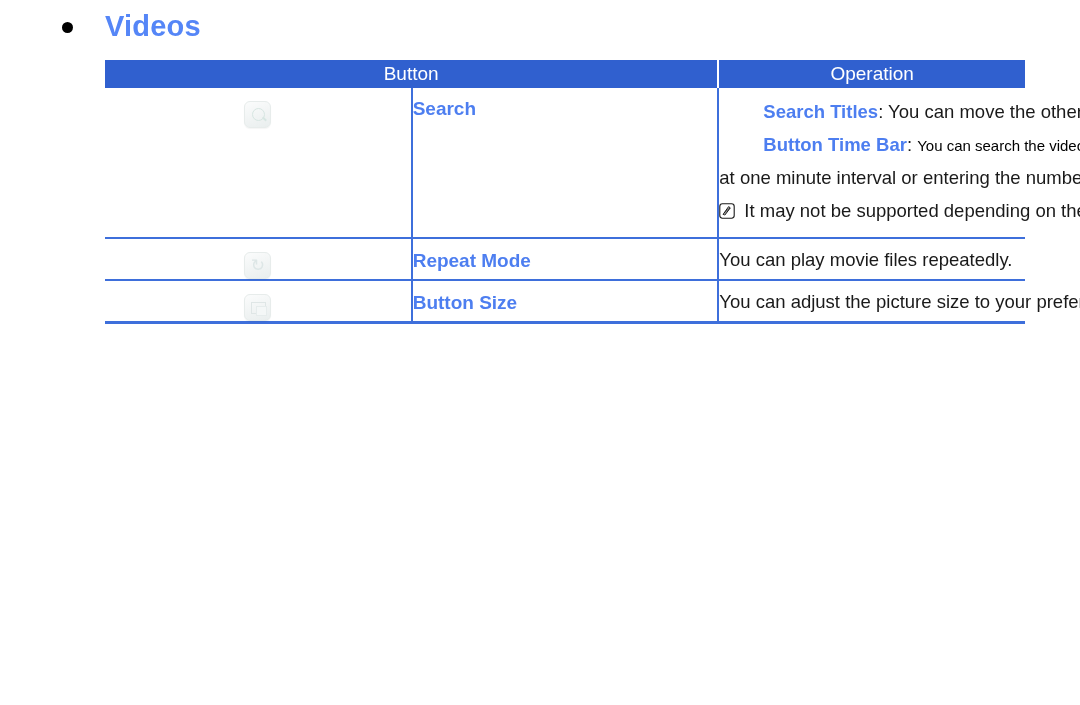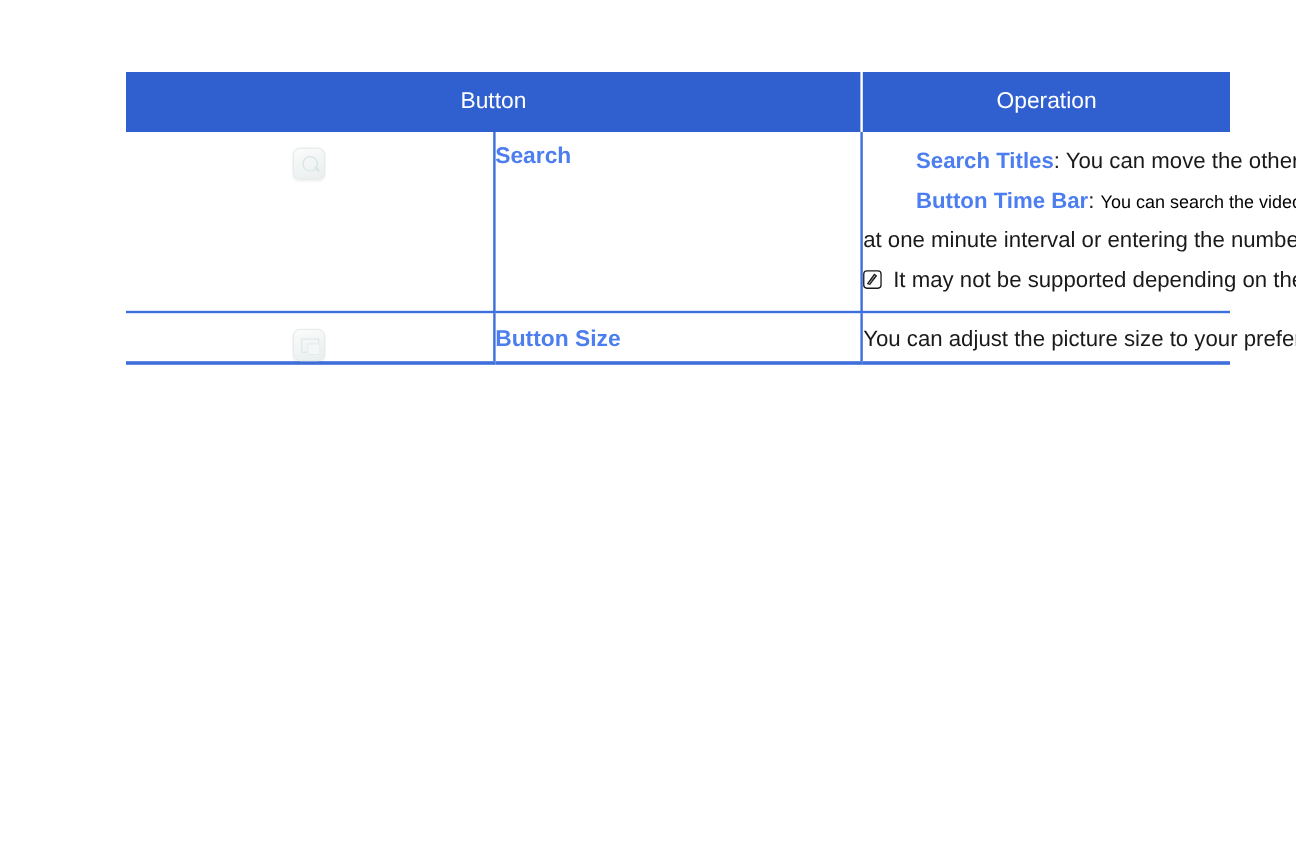--- a/index.html
+++ b/index.html
@@ -54,21 +54,21 @@
     width: 920px;
     border-collapse: collapse;
     table-layout: fixed;
   }
 
   .tbl thead th {
     background: #3060cf;
     color: #ffffff;
     font-size: 19px;
     font-weight: normal;
-    height: 50px;
+    height: 28px;
     padding: 0;
     text-align: center;
     vertical-align: middle;
     border: none;
   }
   .tbl thead th.col-button {
     border-right: 2px solid #ffffff;
   }
 
   .tbl tbody td {
@@ -220,20 +220,24 @@
     padding-top: 10px;
     display: block;
     white-space: nowrap;
   }
 </style>
 </head>
 <body>
 
 <div class="page">
 
+  <div class="heading-row">
+    <span class="bullet"></span>
+    <span class="heading-title">Videos</span>
+  </div>
 
   <table class="tbl">
     <thead>
       <tr>
         <th class="col-button" colspan="2">Button</th>
         <th class="col-operation">Operation</th>
       </tr>
     </thead>
     <tbody>
 
@@ -269,20 +273,33 @@
                   <path d="M5.0 10.2 L10.4 4.2 M5.6 11.0 L10.9 5.0" stroke="#1a1a1a" stroke-width="0.7"></path>
                 </svg>
               </span>
               <span>It may not be supported depending on the input source.</span>
             </div>
 
           </div>
         </td>
       </tr>
 
+      <tr>
+        <td class="c-btn">
+          <span class="keycap-wrap">
+            <span class="keycap kc-repeat"></span>
+          </span>
+        </td>
+        <td class="c-name">
+          <span class="lbl">Repeat Mode</span>
+        </td>
+        <td class="c-op">
+          <span class="one-line-op">You can play movie files repeatedly.</span>
+        </td>
+      </tr>
 
       <tr>
         <td class="c-btn">
           <span class="keycap-wrap">
             <span class="keycap kc-psize"></span>
           </span>
         </td>
         <td class="c-name">
           <span class="lbl">Button Size</span>
         </td>

